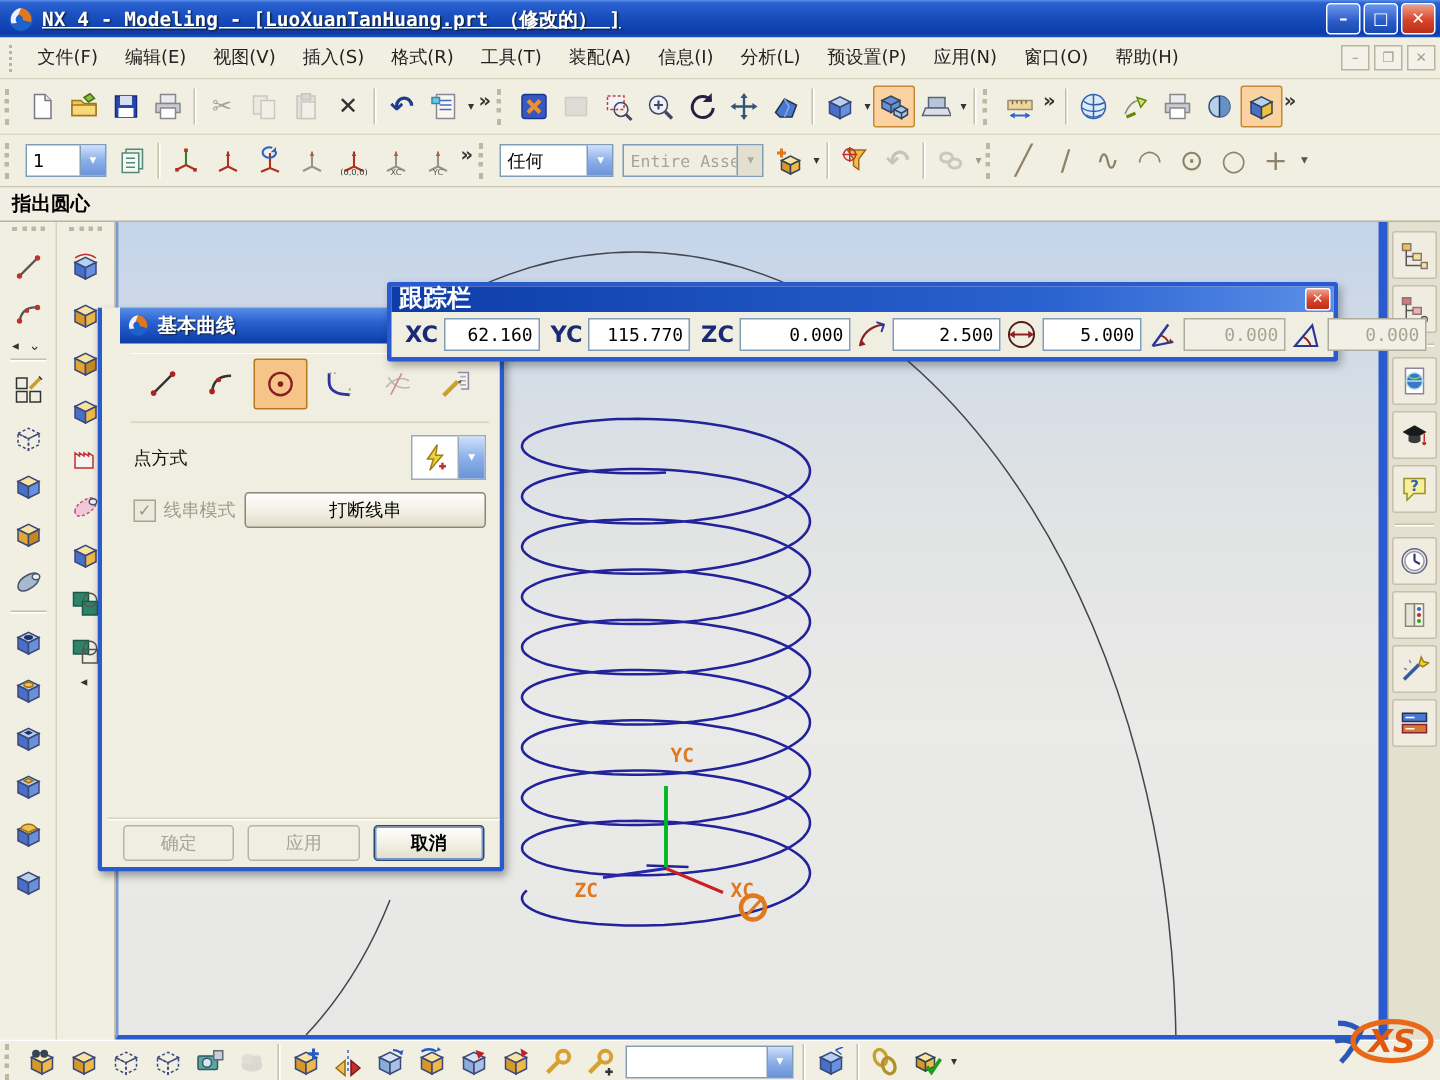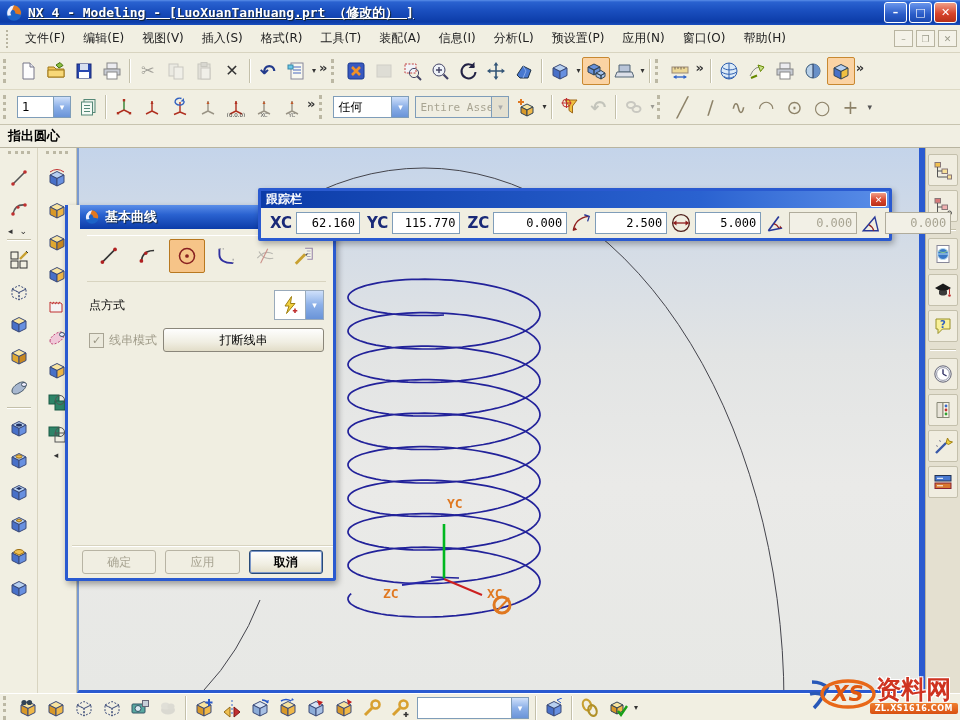--- a/index.html
+++ b/index.html
@@ -100,21 +100,21 @@
   .breakbtn{flex:1;margin-left:6px;}
   .inpanel{margin:8px 2px 0;height:178px;border:1px solid #fff;outline:1px solid #b8b4a0;background:#f0eee1;padding:5px 6px;}
   .dlgfoot{position:absolute;left:4px;right:0;bottom:0;height:32px;border-top:1px solid #d8d4c0;box-shadow:0 1px 0 #fff inset;
     display:flex;align-items:center;justify-content:flex-end;gap:9px;padding:0 10px;}
   .dlgfoot .xpbtn{width:58px;}
   
   .tracker{position:absolute;left:258px;top:188px;width:628px;z-index:40;
     background:#f0eee1;border:3px solid #2a5ad0;border-radius:2px;box-shadow:2px 3px 6px rgba(0,0,0,.3);}
   .trtitle{height:17px;display:flex;align-items:center;padding:0 2px 0 5px;
     background:linear-gradient(90deg,#0c3ca8,#2a62d0 70%,#5a8ee8);}
-  .trtitle .dt{flex:1;color:#fff;font-weight:bold;font-size:12px;}
+  .trtitle .dt{flex:1;color:#fff;font-weight:bold;font-size:16px;}
   .trclose{width:15px;height:13px;background:linear-gradient(180deg,#f0a088,#d8442c 55%,#b83018);
     border:1px solid #fff;border-radius:2px;color:#fff;font-size:9px;font-weight:bold;display:flex;align-items:center;justify-content:center;}
   .trrow{display:flex;align-items:center;height:30px;padding:0 5px;gap:3px;}
   .tklbl{font-weight:bold;font-size:15px;color:#1a2a78;margin:0 1px 0 4px;}
   .tkicon{width:22px;height:22px;flex:0 0 auto;}
   .tkicon svg{width:22px;height:22px;}
   .tkin{height:20px;border:1px solid #7f9db9;background:#fff;font-family:"DejaVu Sans Mono",monospace;
     font-size:12px;text-align:right;padding:0 4px;color:#000;}
   .tkin.dis{background:#f2f0e6;color:#a8a492;border-color:#b0ac9c;}
   
@@ -995,19 +995,15 @@
         <input type="text" readonly="" class="tkin dis" value="0.000" style="width: 56px;">
       </div>
   </div>
 
   <div class="wm">
     <span class="swoosh" id="wmlogo"><svg viewBox="0 0 72 40" width="72" height="40">
           <path d="M6 8q10 0 16 6M4 20q8-2 14 2M8 34q8-8 14-22" stroke="#2858b8" stroke-width="3.5" fill="none"></path>
           <ellipse cx="42" cy="20" rx="26" ry="13" fill="none" stroke="#e86818" stroke-width="3.5"></ellipse>
           <text x="42" y="27" text-anchor="middle" font-size="21" font-style="italic" font-weight="bold" fill="#e05810">XS</text>
         </svg></span>
-    <span class="wmtxtcol">
-      <span class="wmtitle">资料网</span>
-      <span class="wmurl">ZL.XS1616.COM</span>
-    </span>
   </div>
 
 </div>
 
 </body></html>

